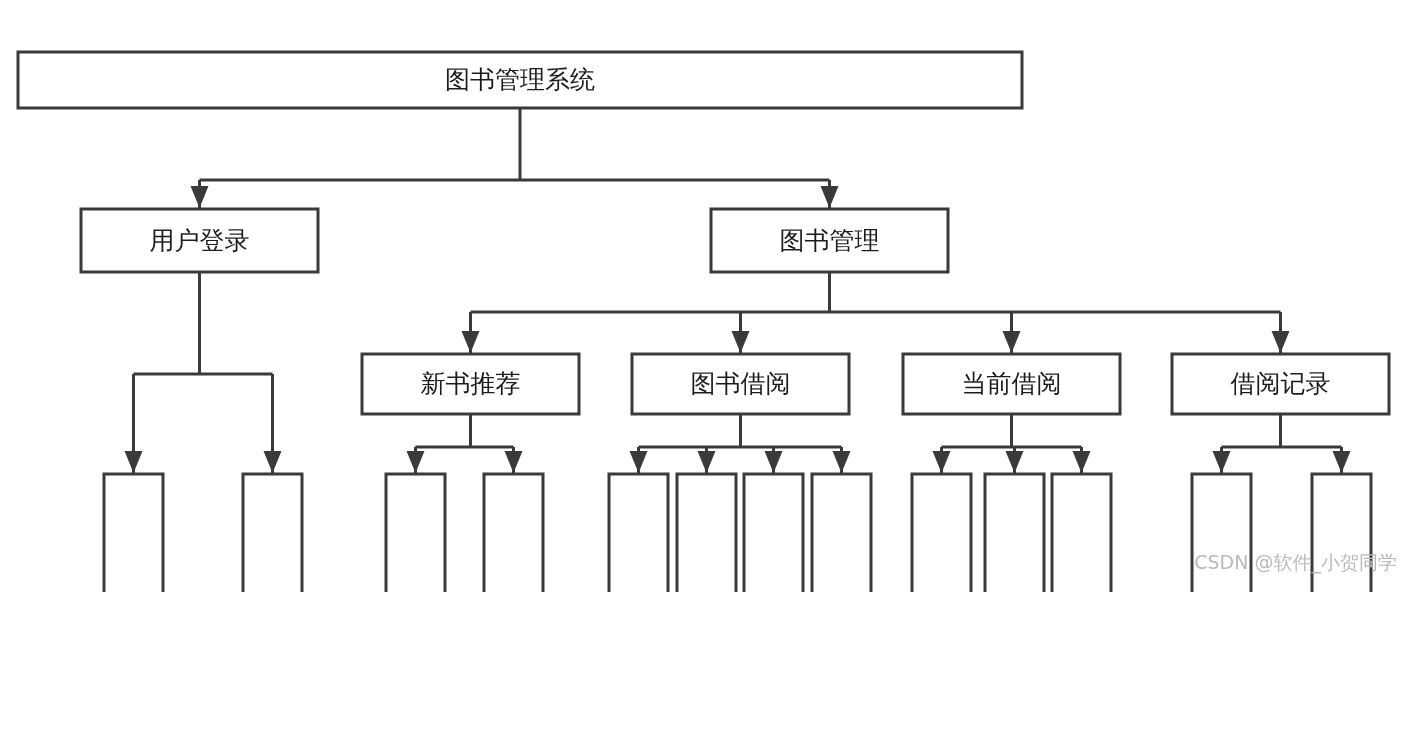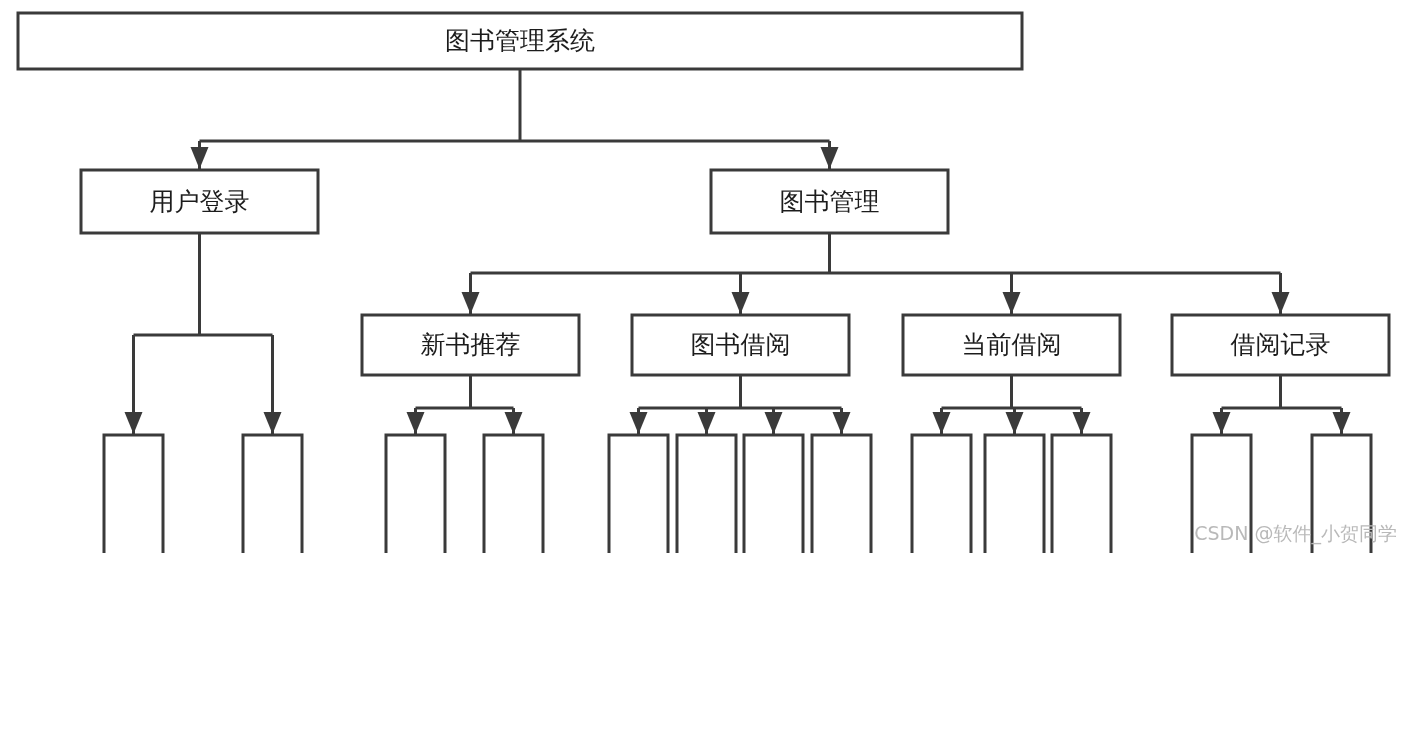--- a/index.html
+++ b/index.html
@@ -9,20 +9,21 @@
   }
   body {
     font-family: "DejaVu Sans", "Liberation Sans", sans-serif;
   }
   #stage {
     position: relative;
     width: 1405px;
     height: 553px;
     background: #ffffff;
     overflow: hidden;
+    margin-top: 39px;
   }
   #diagram-svg {
     position: absolute;
     left: 0;
     top: 0;
     width: 1405px;
     height: 747px;
   }
   .node-box {
     fill: #ffffff;
@@ -58,21 +59,21 @@
     font-size: 25px;
     line-height: 1.08;
     letter-spacing: 1px;
     color: #1c1c1c;
     white-space: nowrap;
     pointer-events: none;
   }
   .watermark {
     position: absolute;
     right: 8px;
-    bottom: 6px;
+    bottom: 16px;
     font-family: "DejaVu Sans", "Liberation Sans", sans-serif;
     font-size: 19px;
     color: #b9b9b9;
     white-space: nowrap;
     pointer-events: none;
   }
 </style>
 </head>
 <body>
 

